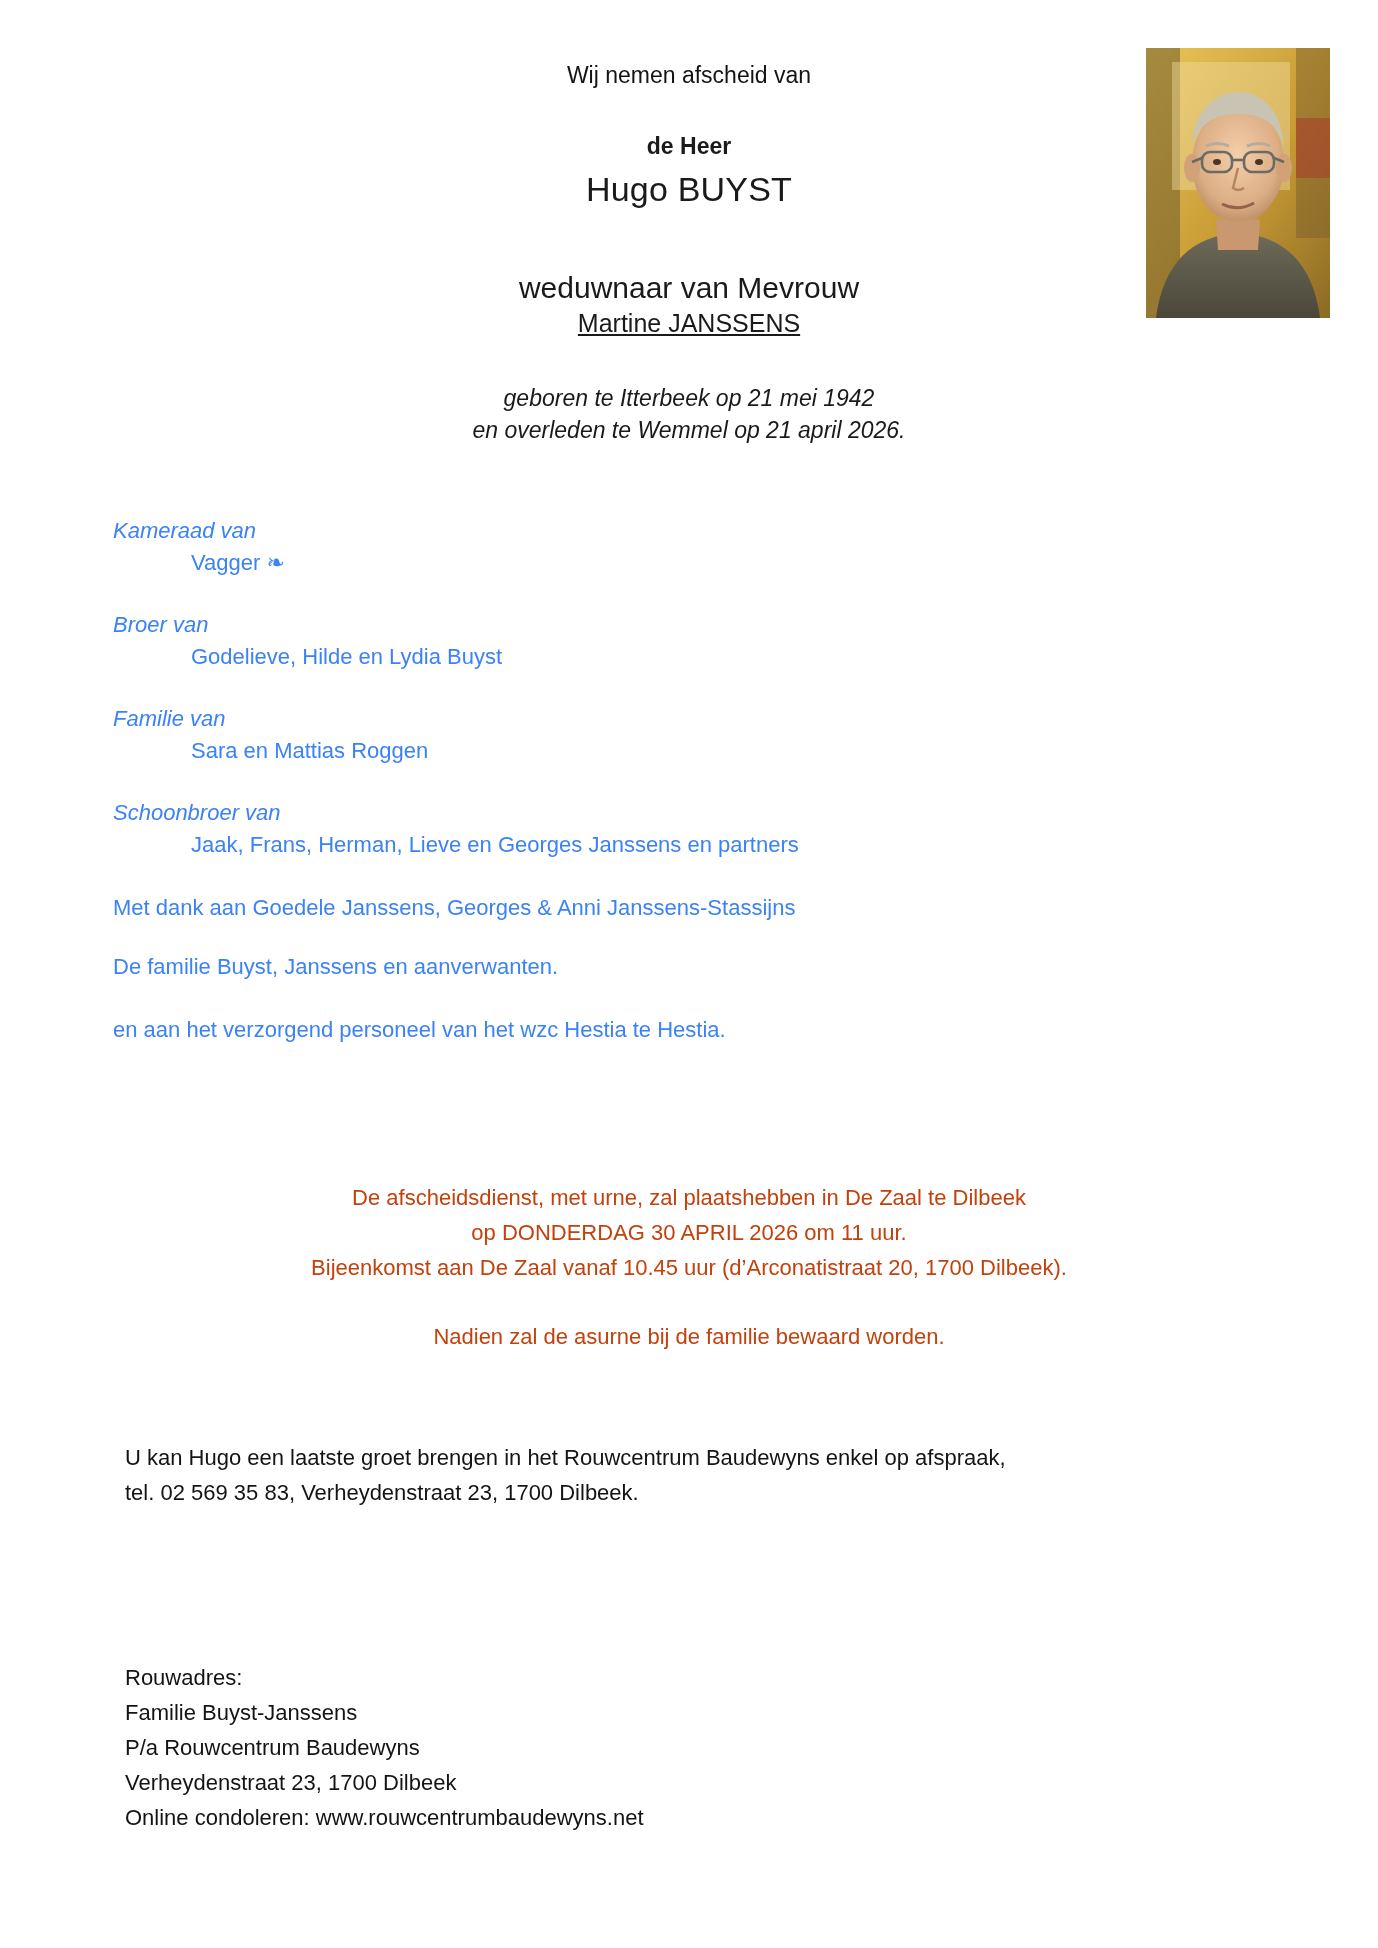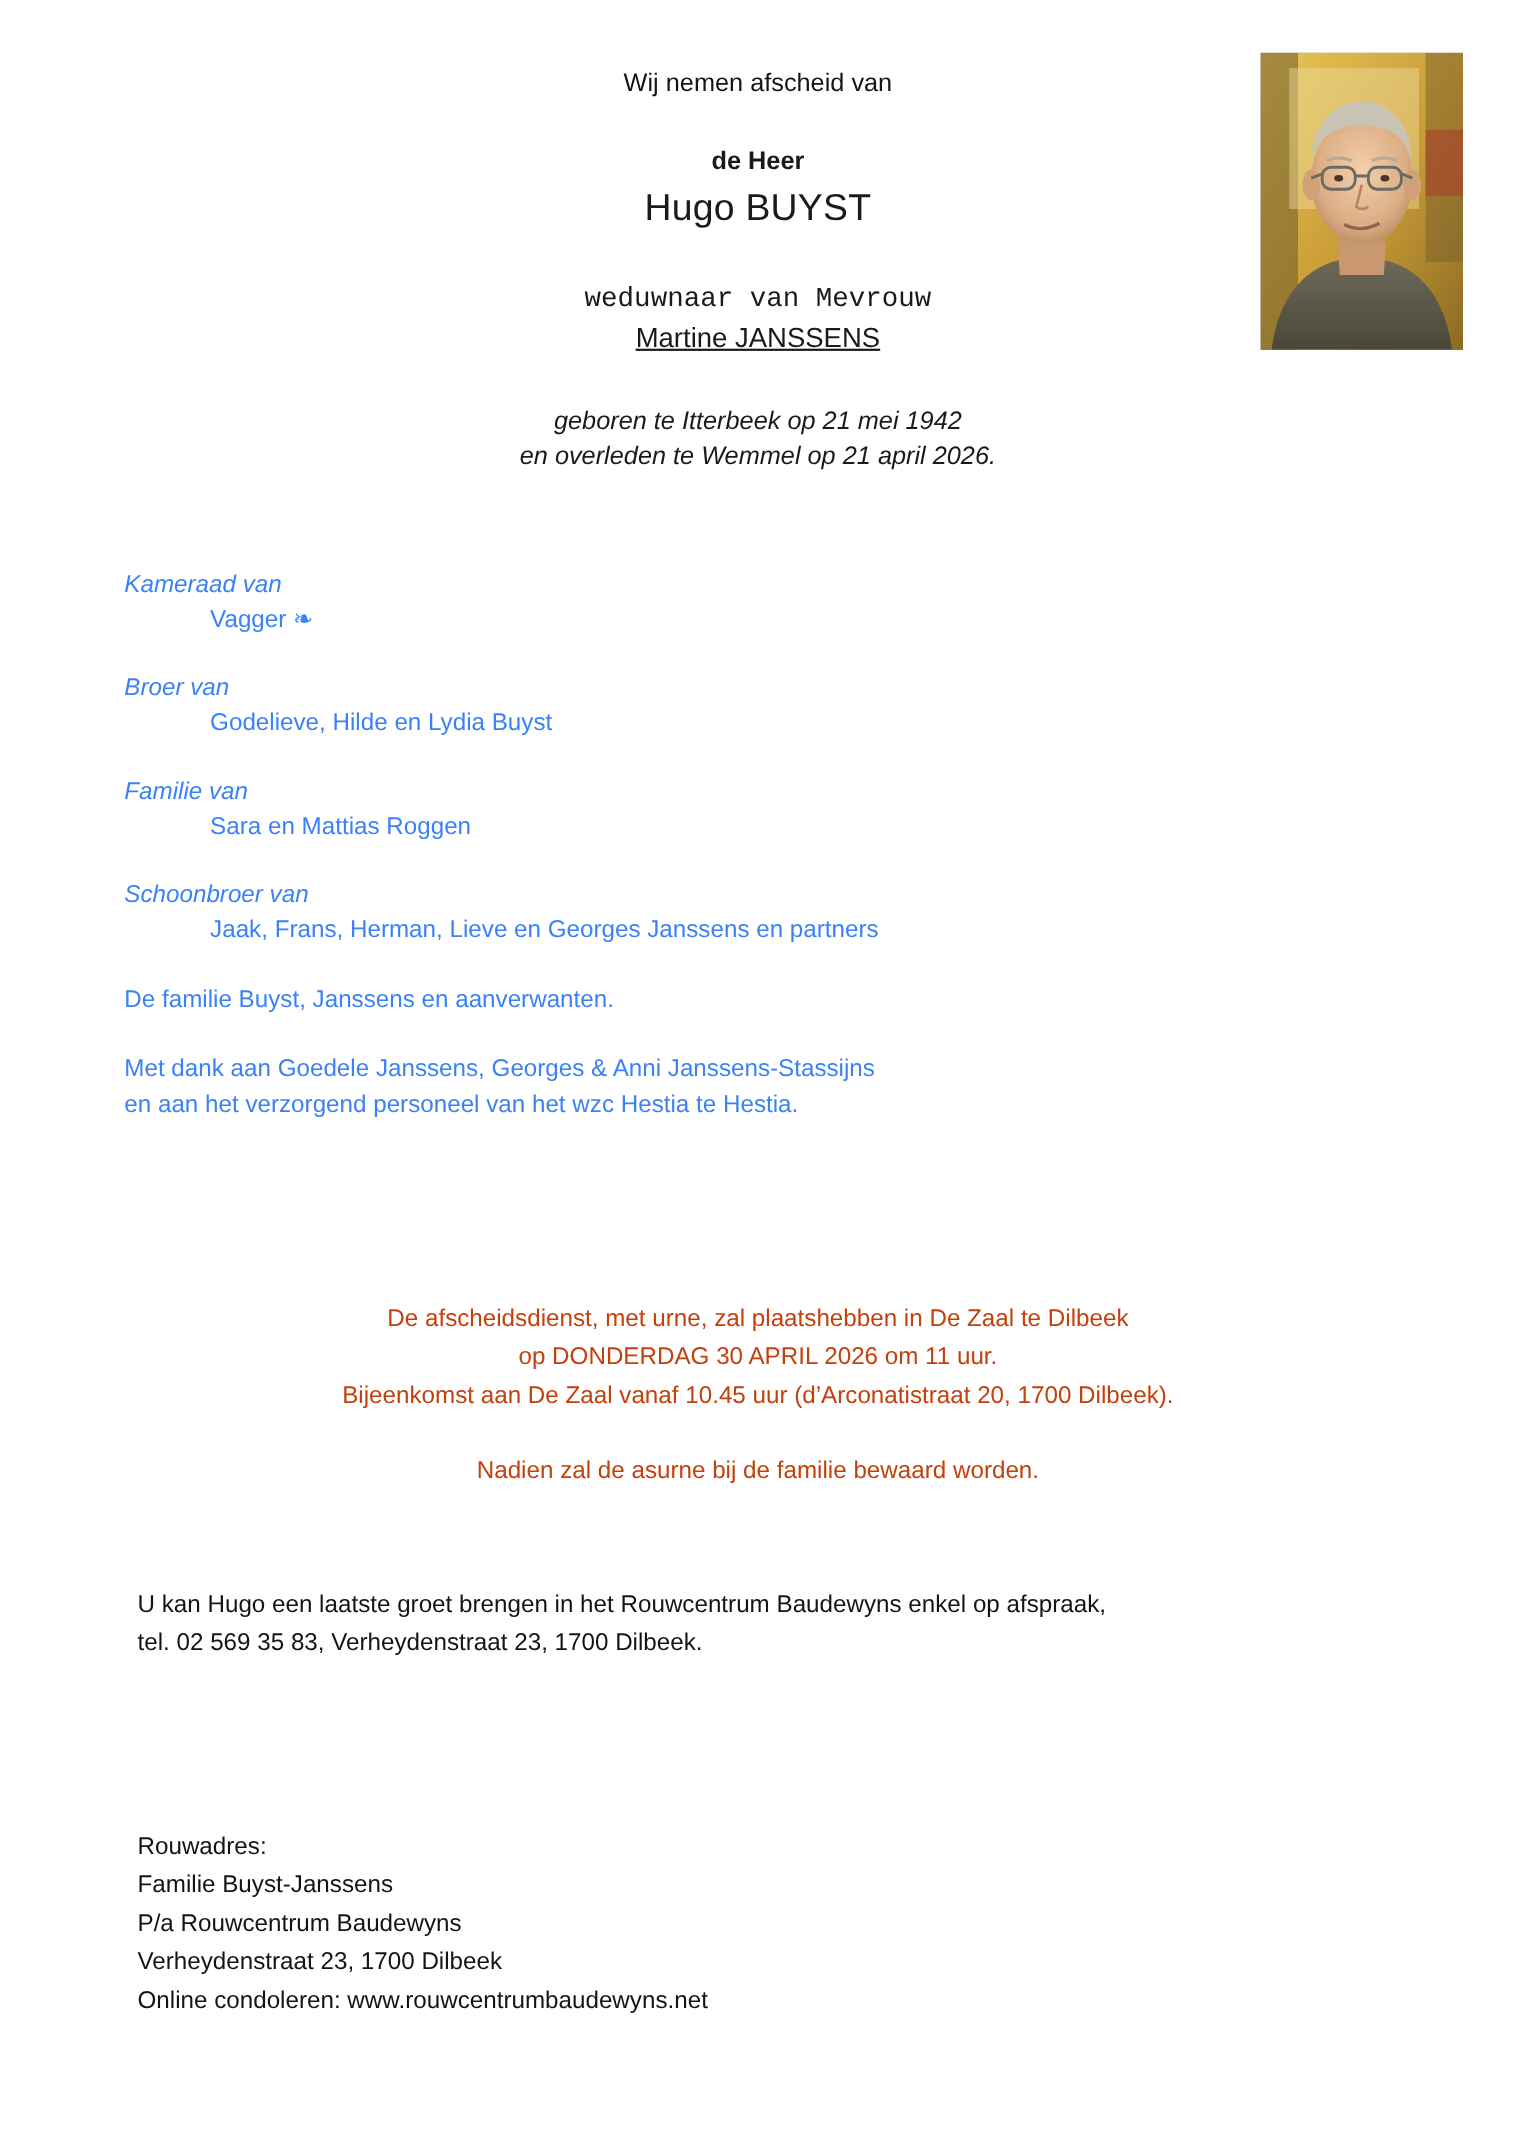--- a/index.html
+++ b/index.html
@@ -45,24 +45,23 @@
     line-height: 32px;
     font-weight: bold;
   }
   .header .name {
     font-size: 34px;
     line-height: 46px;
     margin-top: 4px;
     letter-spacing: 0.2px;
   }
   .header .spouse-intro {
-    margin-top: 44px;
-    font-size: 25px;
-    line-height: 32px;
-    font-family: Liberation Mono, monospace;
+    margin-top: 60px;
+    font-size: 30px;
+    line-height: 32px;
   }
   .header .spouse-name {
     font-size: 25px;
     line-height: 34px;
     margin-top: 2px;
     text-decoration: underline;
   }
   .header .dates {
     margin-top: 42px;
     font-style: italic;
@@ -244,23 +243,23 @@
     <div class="rel-group">
       <div class="rel-label">Familie van</div>
       <div class="rel-people">Sara en Mattias Roggen</div>
     </div>
 
     <div class="rel-group">
       <div class="rel-label">Schoonbroer van</div>
       <div class="rel-people">Jaak, Frans, Herman, Lieve en Georges Janssens en partners</div>
     </div>
 
+    <div class="plain-para" style="margin-bottom:0">Met dank aan Goedele Janssens, Georges &amp; Anni Janssens-Stassijns</div>
+
     <div class="plain-para" style="margin-top:26px">De familie Buyst, Janssens en aanverwanten.</div>
-
-    <div class="plain-para" style="margin-bottom:0">Met dank aan Goedele Janssens, Georges &amp; Anni Janssens-Stassijns</div>
     <div class="plain-para">en aan het verzorgend personeel van het wzc Hestia te Hestia.</div>
   </div>
 
   <div class="service">
     <div>De afscheidsdienst, met urne, zal plaatshebben in De Zaal te Dilbeek</div>
     <div>op DONDERDAG 30 APRIL 2026 om 11 uur.</div>
     <div>Bijeenkomst aan De Zaal vanaf 10.45 uur (d’Arconatistraat 20, 1700 Dilbeek).</div>
     <div class="gap"></div>
     <div>Nadien zal de asurne bij de familie bewaard worden.</div>
   </div>

